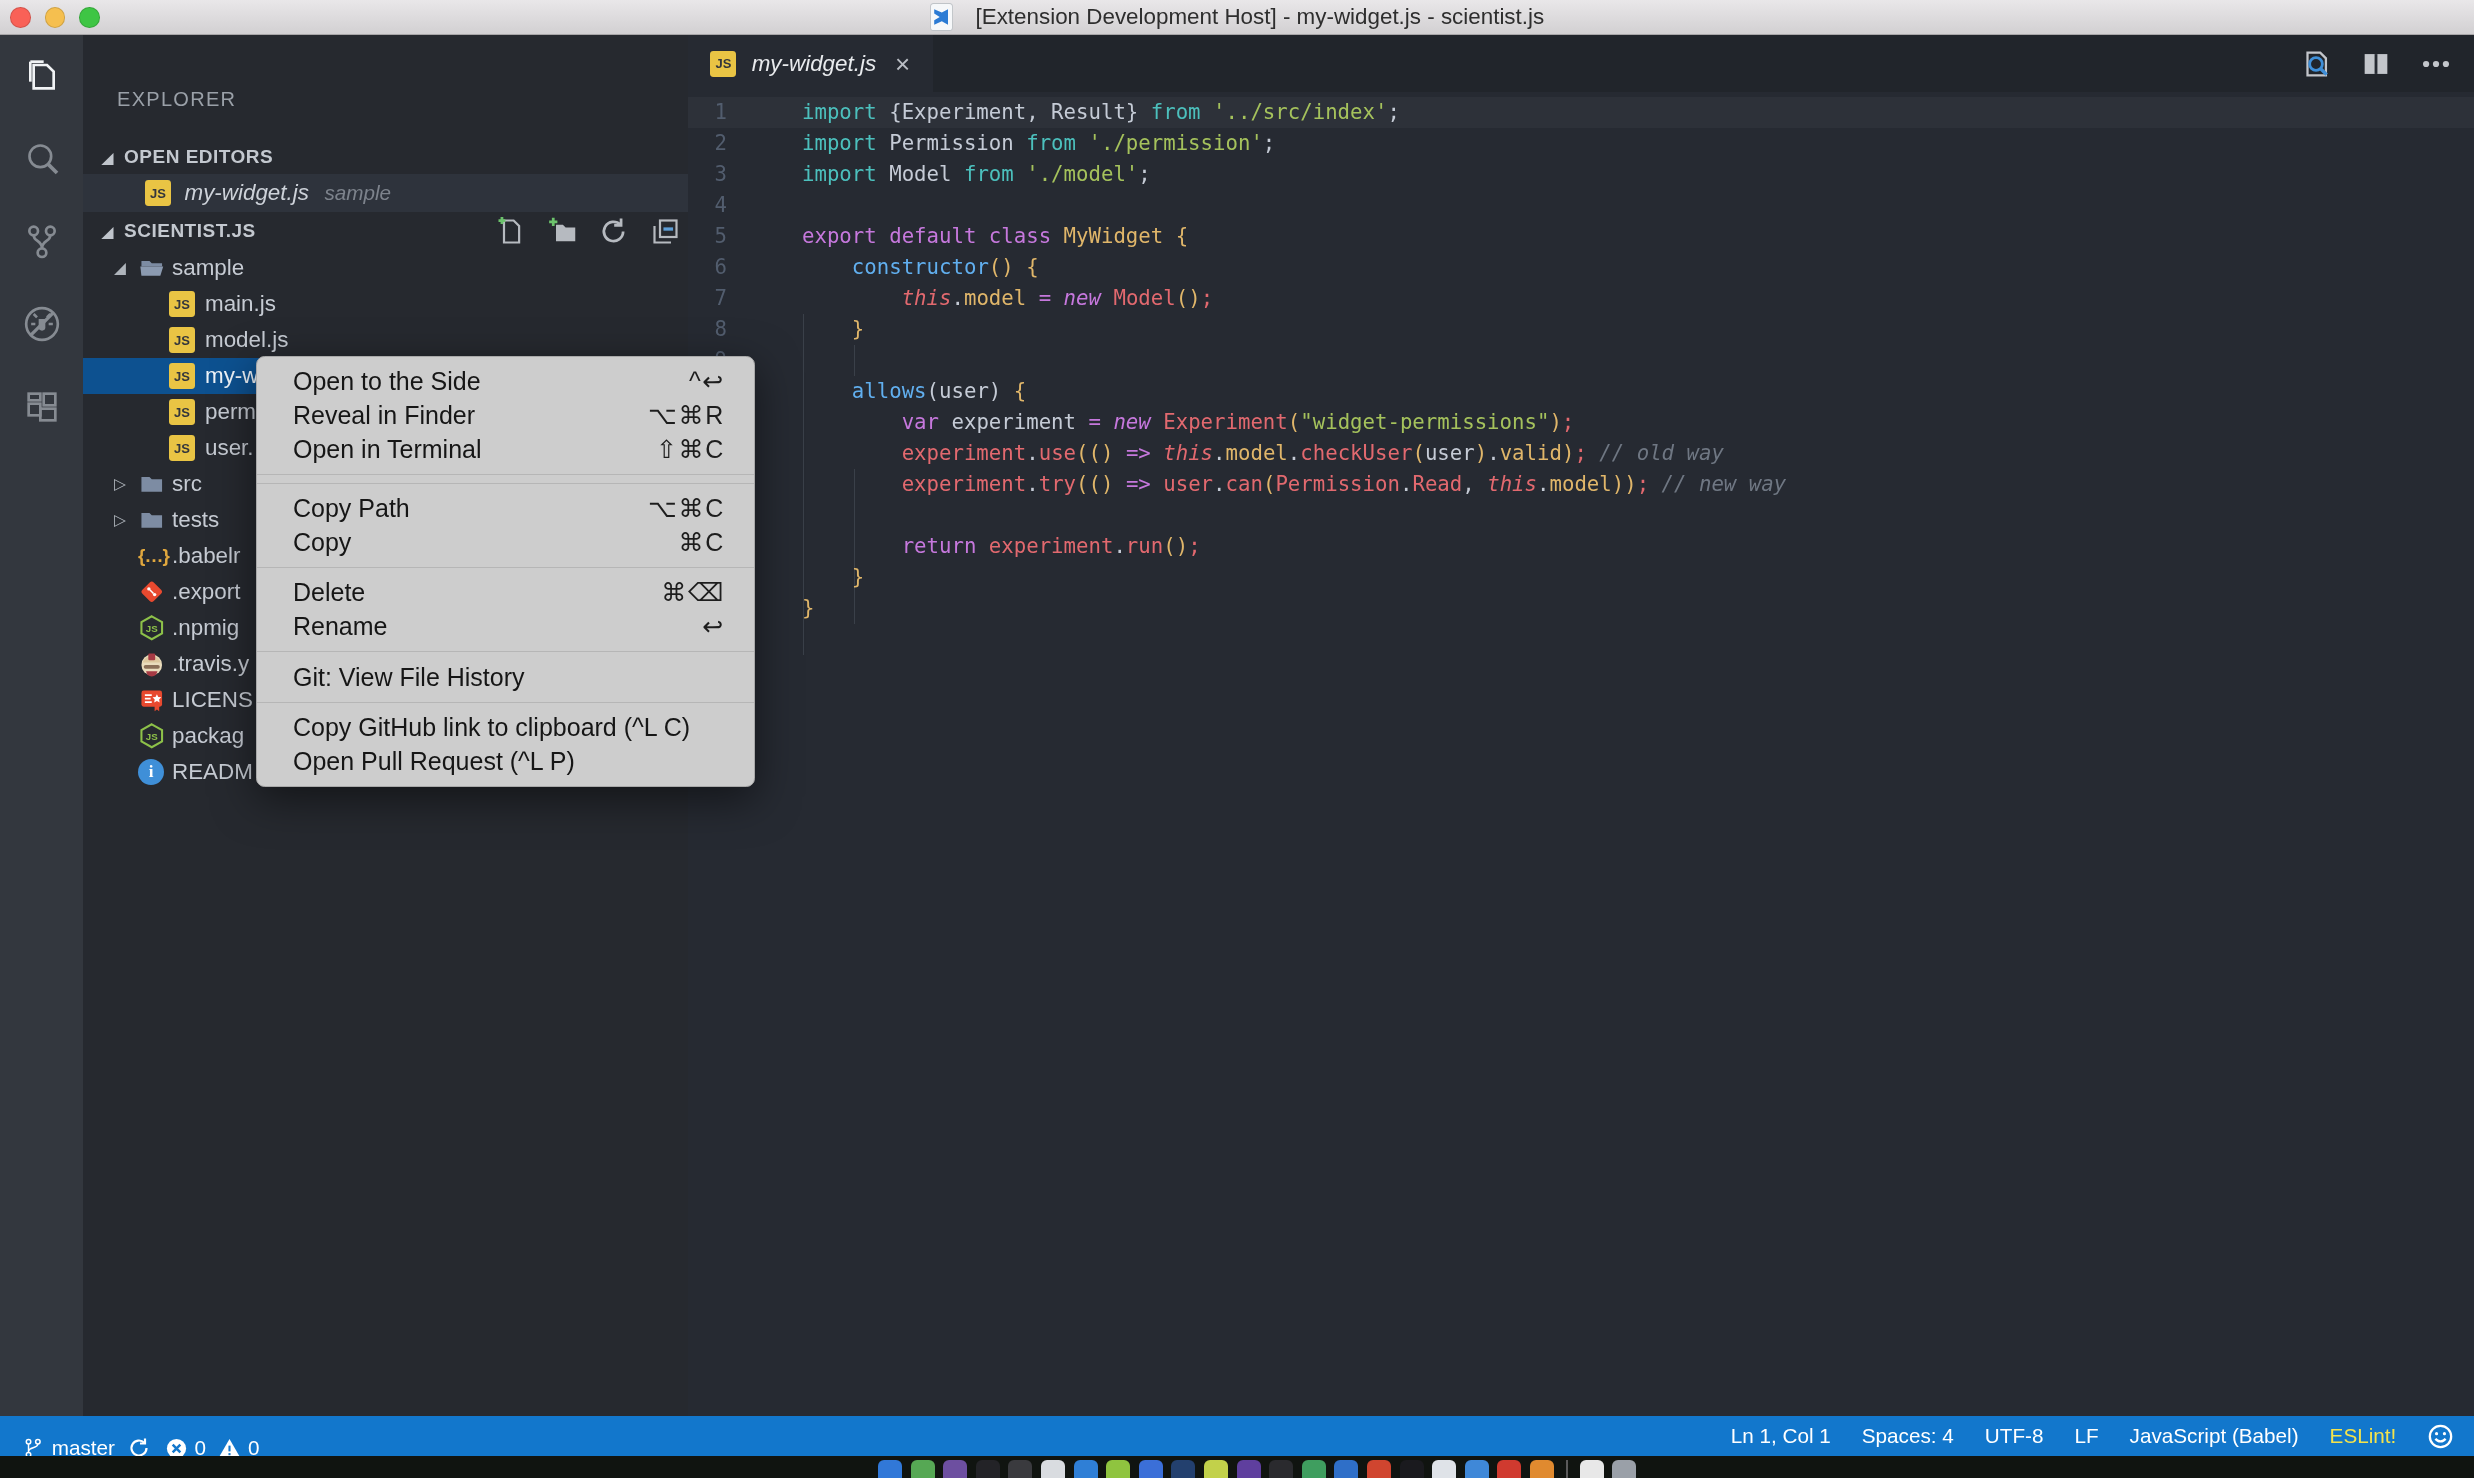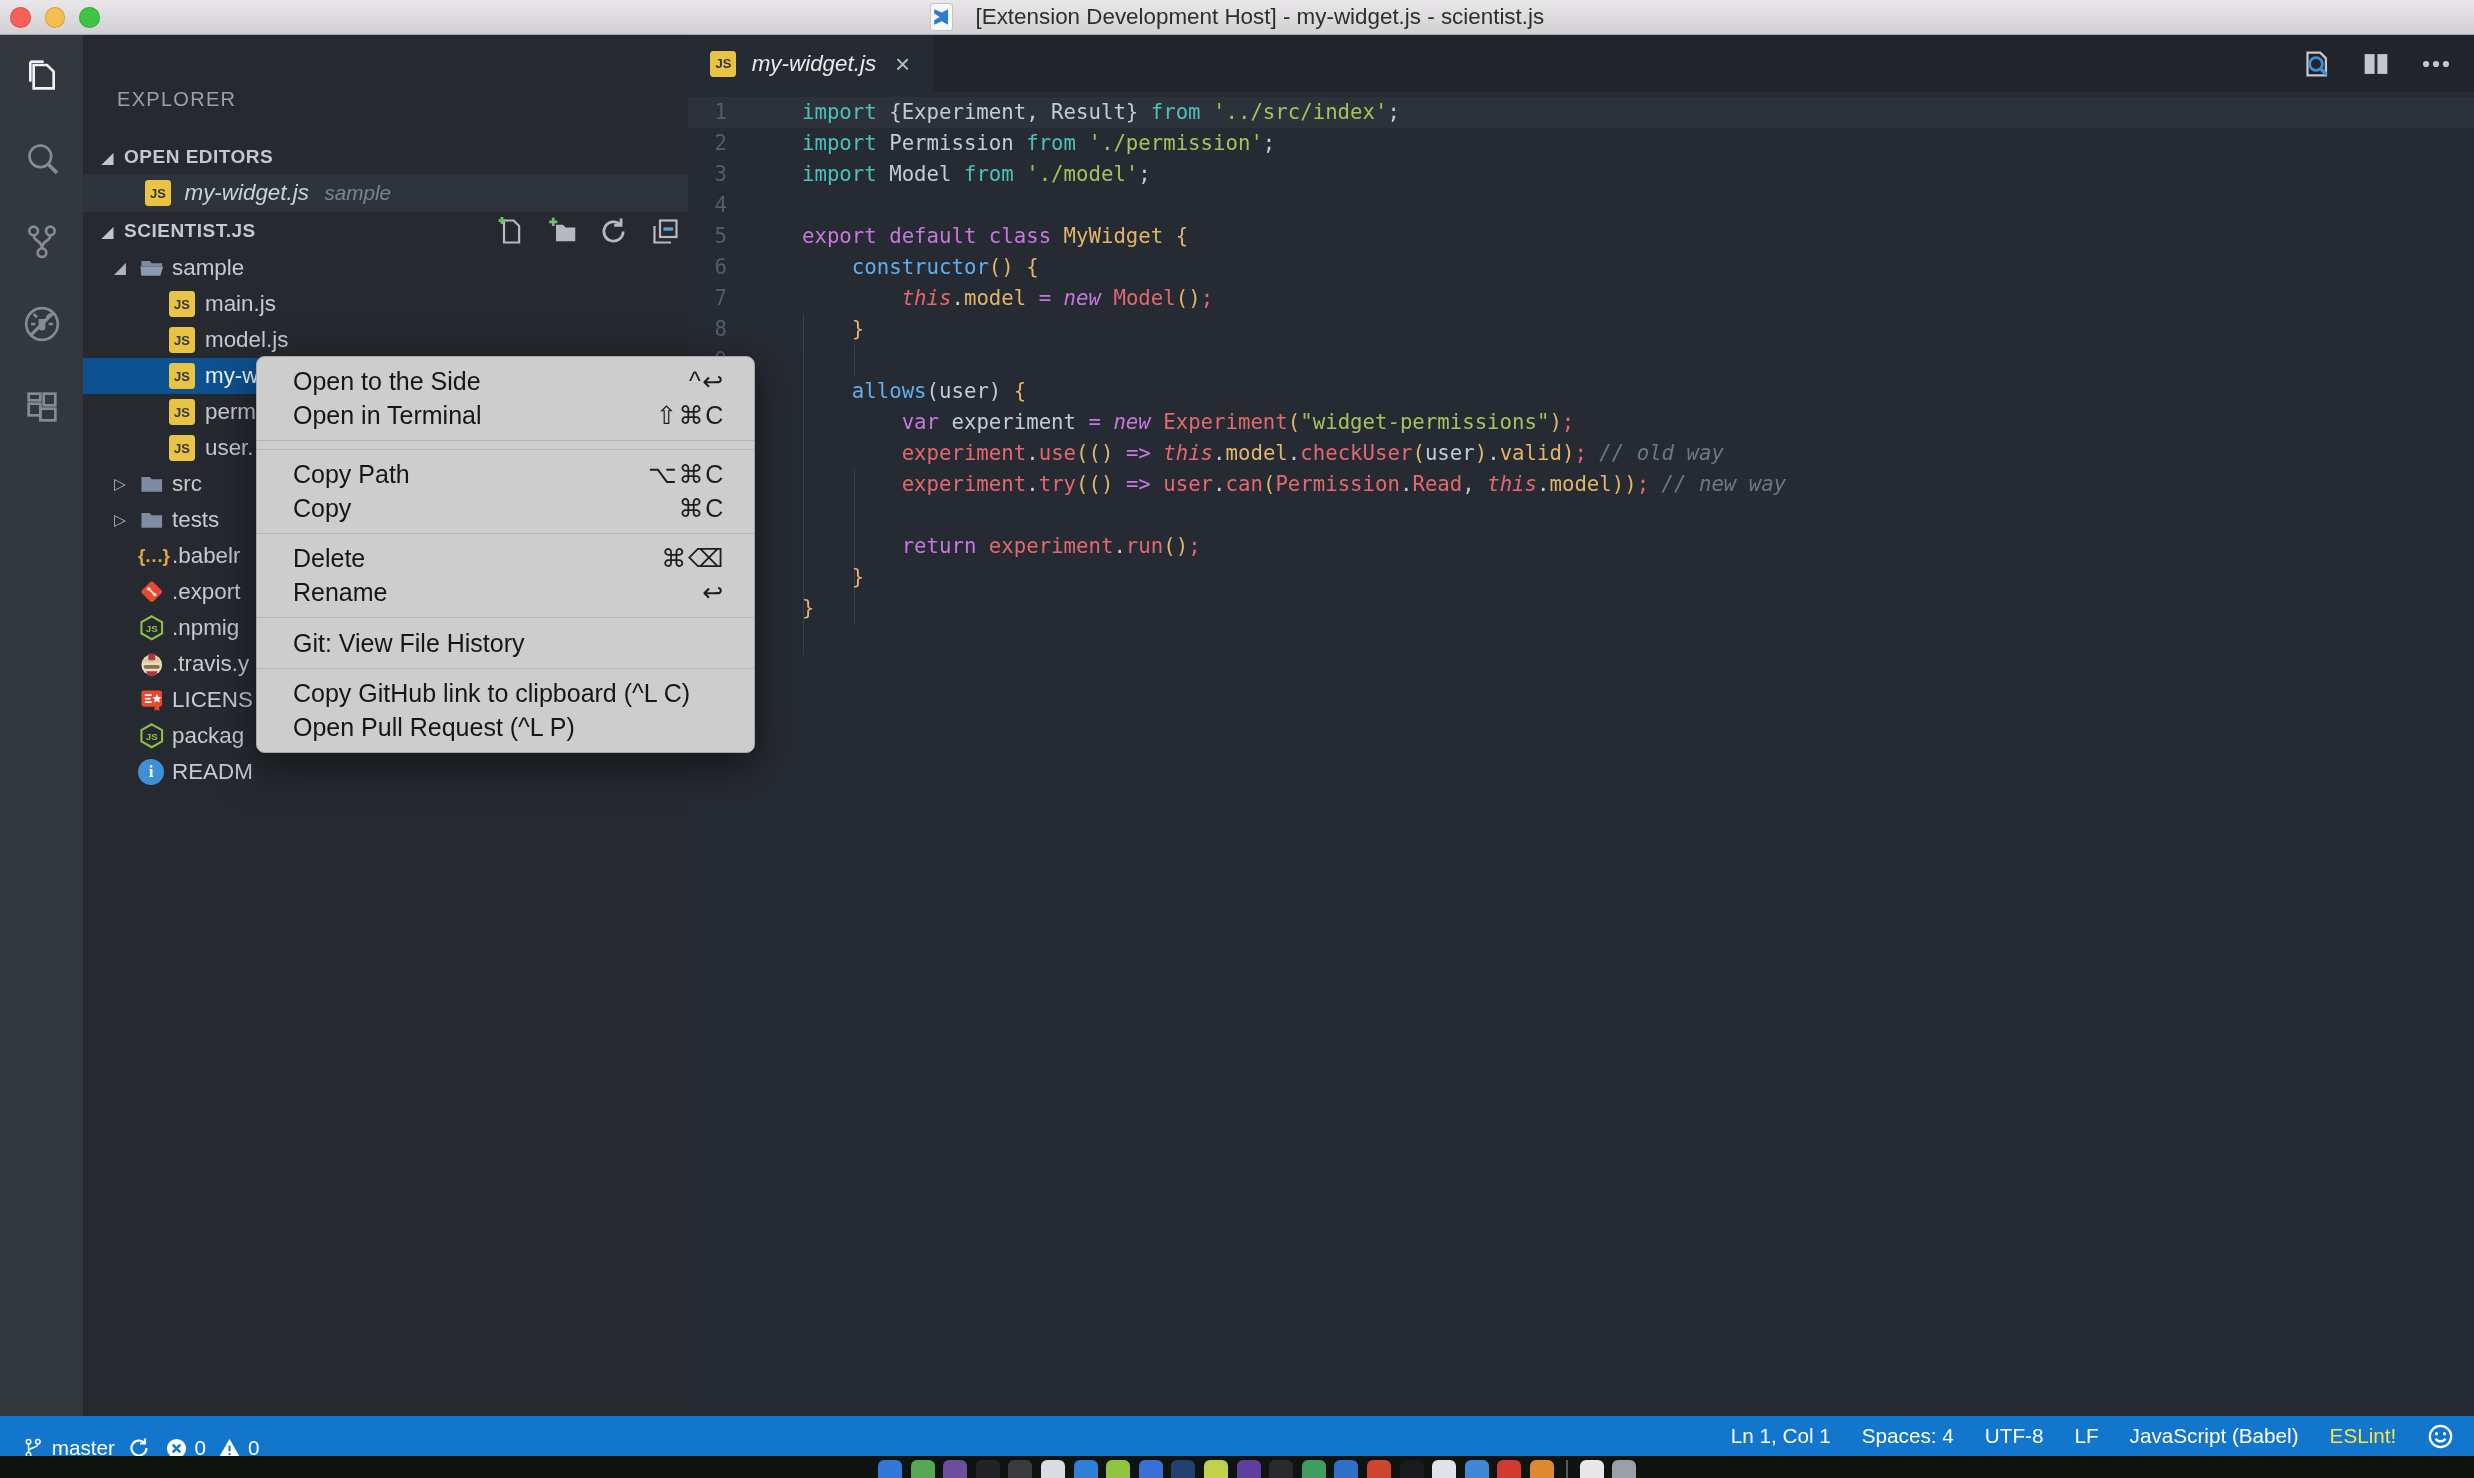--- a/index.html
+++ b/index.html
@@ -364,20 +364,24 @@
           <div class="cline"><span class="gut">16</span><span class="ctext"><span class="t-yel">    }</span></span></div>
           <div class="cline"><span class="gut">17</span><span class="ctext"><span class="t-yel">}</span></span></div>
         </div>
     </div>
   </div>
 
   <div class="ctxmenu" id="ctxmenu">
       <div class="mi">
         <span>Open to the Side</span>
         <span class="sc">^↩</span>
+      </div>
+      <div class="mi">
+        <span>Reveal in Finder</span>
+        <span class="sc">⌥⌘R</span>
       </div>
       <div class="mi">
         <span>Open in Terminal</span>
         <span class="sc">⇧⌘C</span>
       </div>
       <div class="msep"></div>
       <div class="msep"></div>
       <div class="mi">
         <span>Copy Path</span>
         <span class="sc">⌥⌘C</span>

